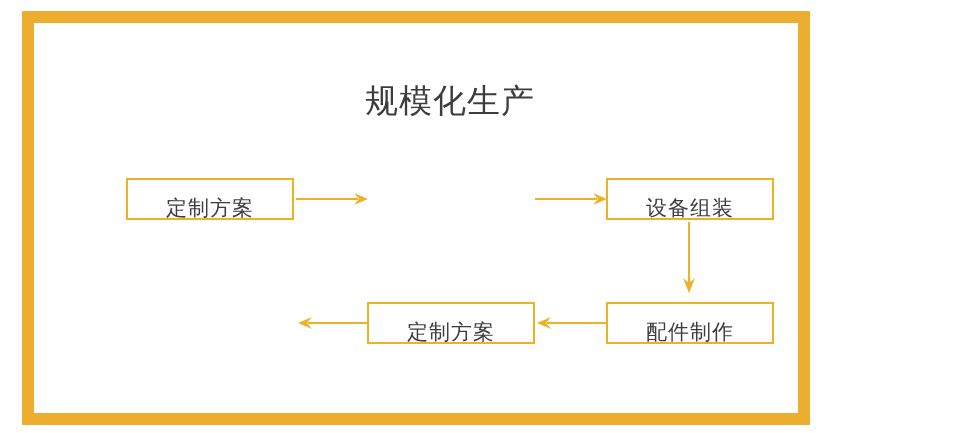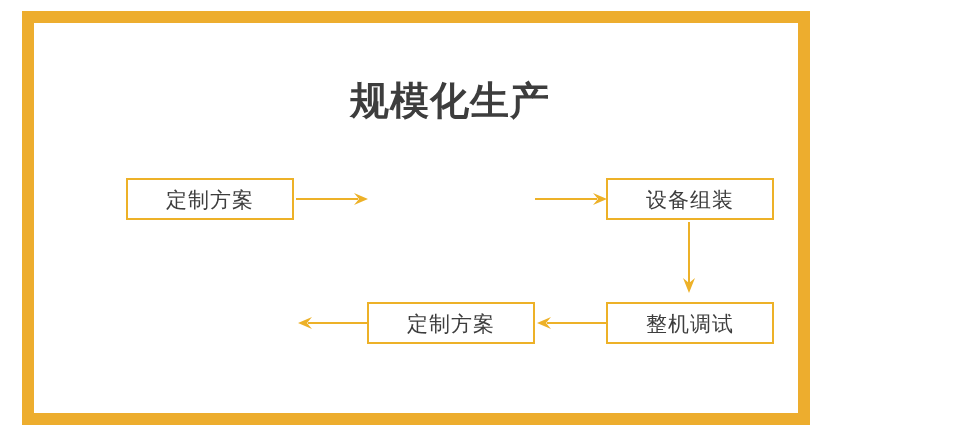--- a/index.html
+++ b/index.html
@@ -36,38 +36,38 @@
     background: #ffffff;
   }
 
   
   #title {
     position: absolute;
     left: 34px;
     top: 56px;
     width: 764px;
     text-align: center;
-    font-size: 39px;
+    font-size: 33px;
     line-height: 44px;
-    font-weight: bold;
+    font-weight: normal;
     color: #3d3d3d;
     letter-spacing: 1px;
     white-space: nowrap;
   }
 
   
   .flow-box {
     position: absolute;
     width: 168px;
     height: 42px;
     box-sizing: border-box;
     border: 2px solid #edb128;
     background: #ffffff;
     display: flex;
-    align-items: center;
+    align-items: flex-end;
     justify-content: center;
   }
   .flow-box .box-label {
     font-size: 21px;
     line-height: 21px;
     color: #3d3d3d;
     font-weight: normal;
     letter-spacing: 1px;
     white-space: nowrap;
   }
@@ -151,17 +151,17 @@
     </div>
 
     <div class="arrow-h arr-bottom-2">
       <svg width="74" height="18" viewBox="0 0 74 18" xmlns="http://www.w3.org/2000/svg">
         <line x1="12" y1="9" x2="74" y2="9" stroke="#edb128" stroke-width="2"></line>
         <path d="M 16 3 L 2 9 L 16 15 L 11 9 Z" fill="#edb128"></path>
       </svg>
     </div>
 
     <div class="flow-box row-bottom col-3">
-      <span class="box-label">整机调试</span>
+      <span class="box-label">配件制作</span>
     </div>
 
   </div>
 </div>
 
 </body></html>

